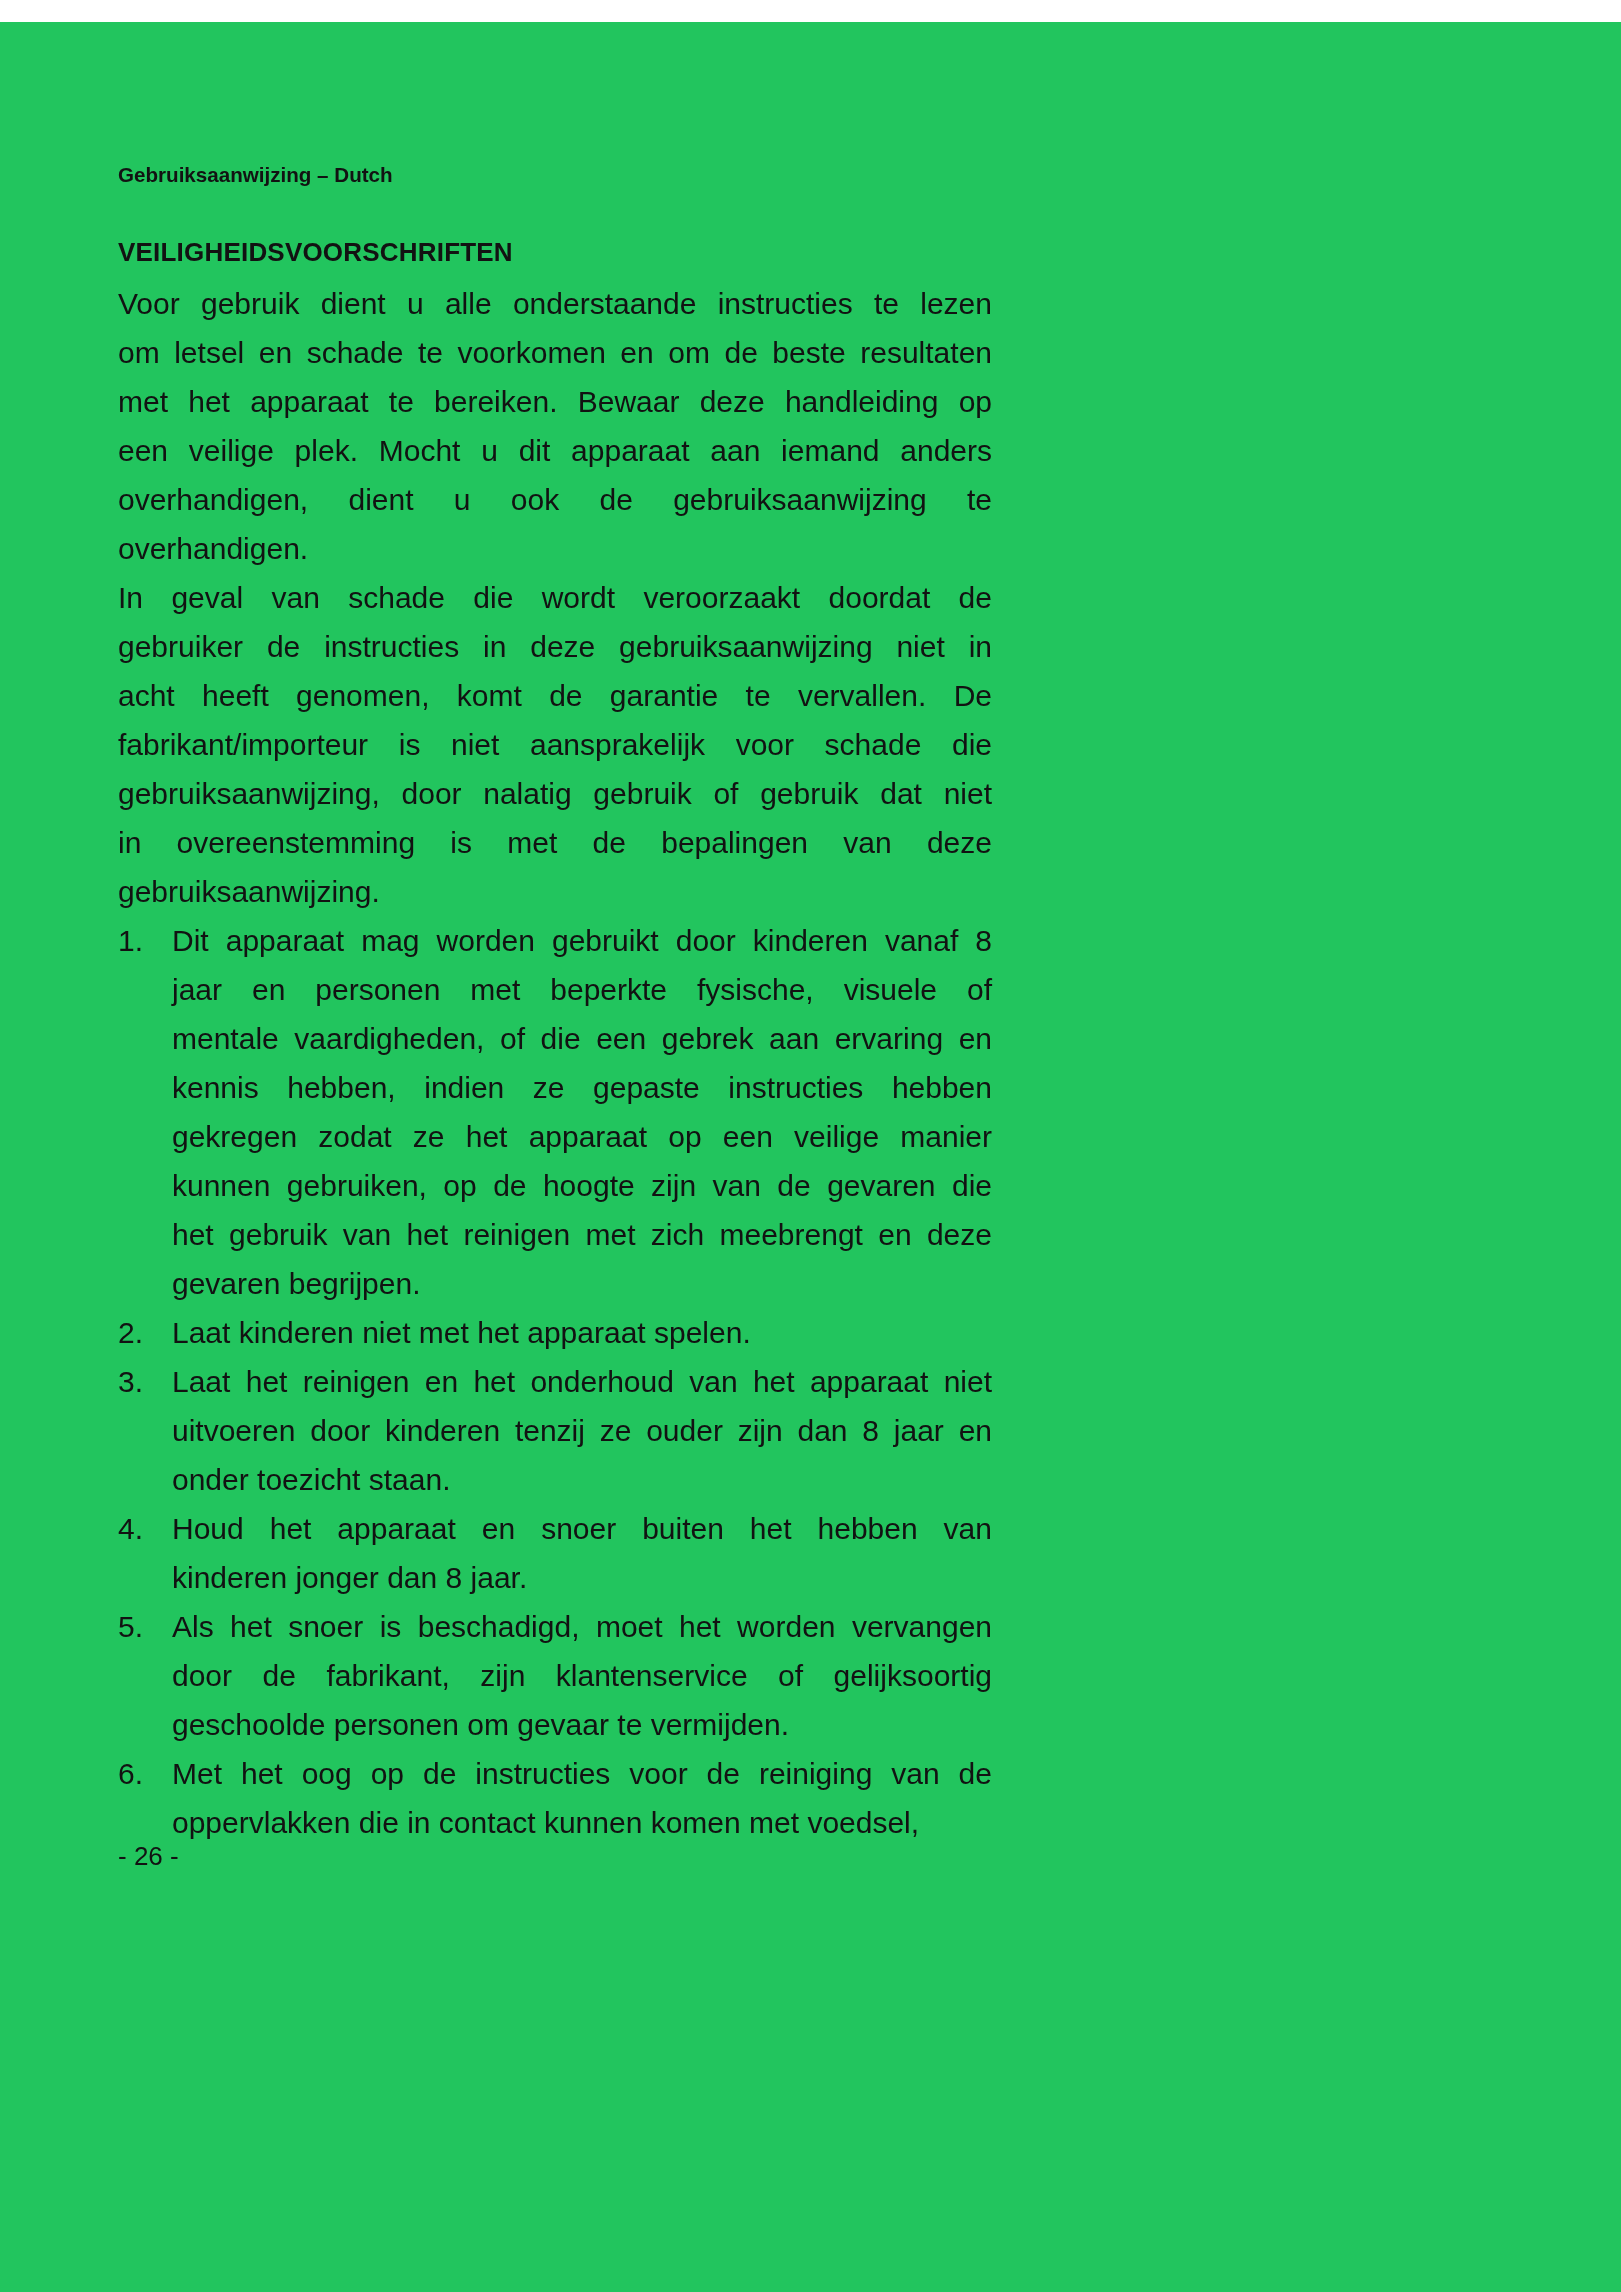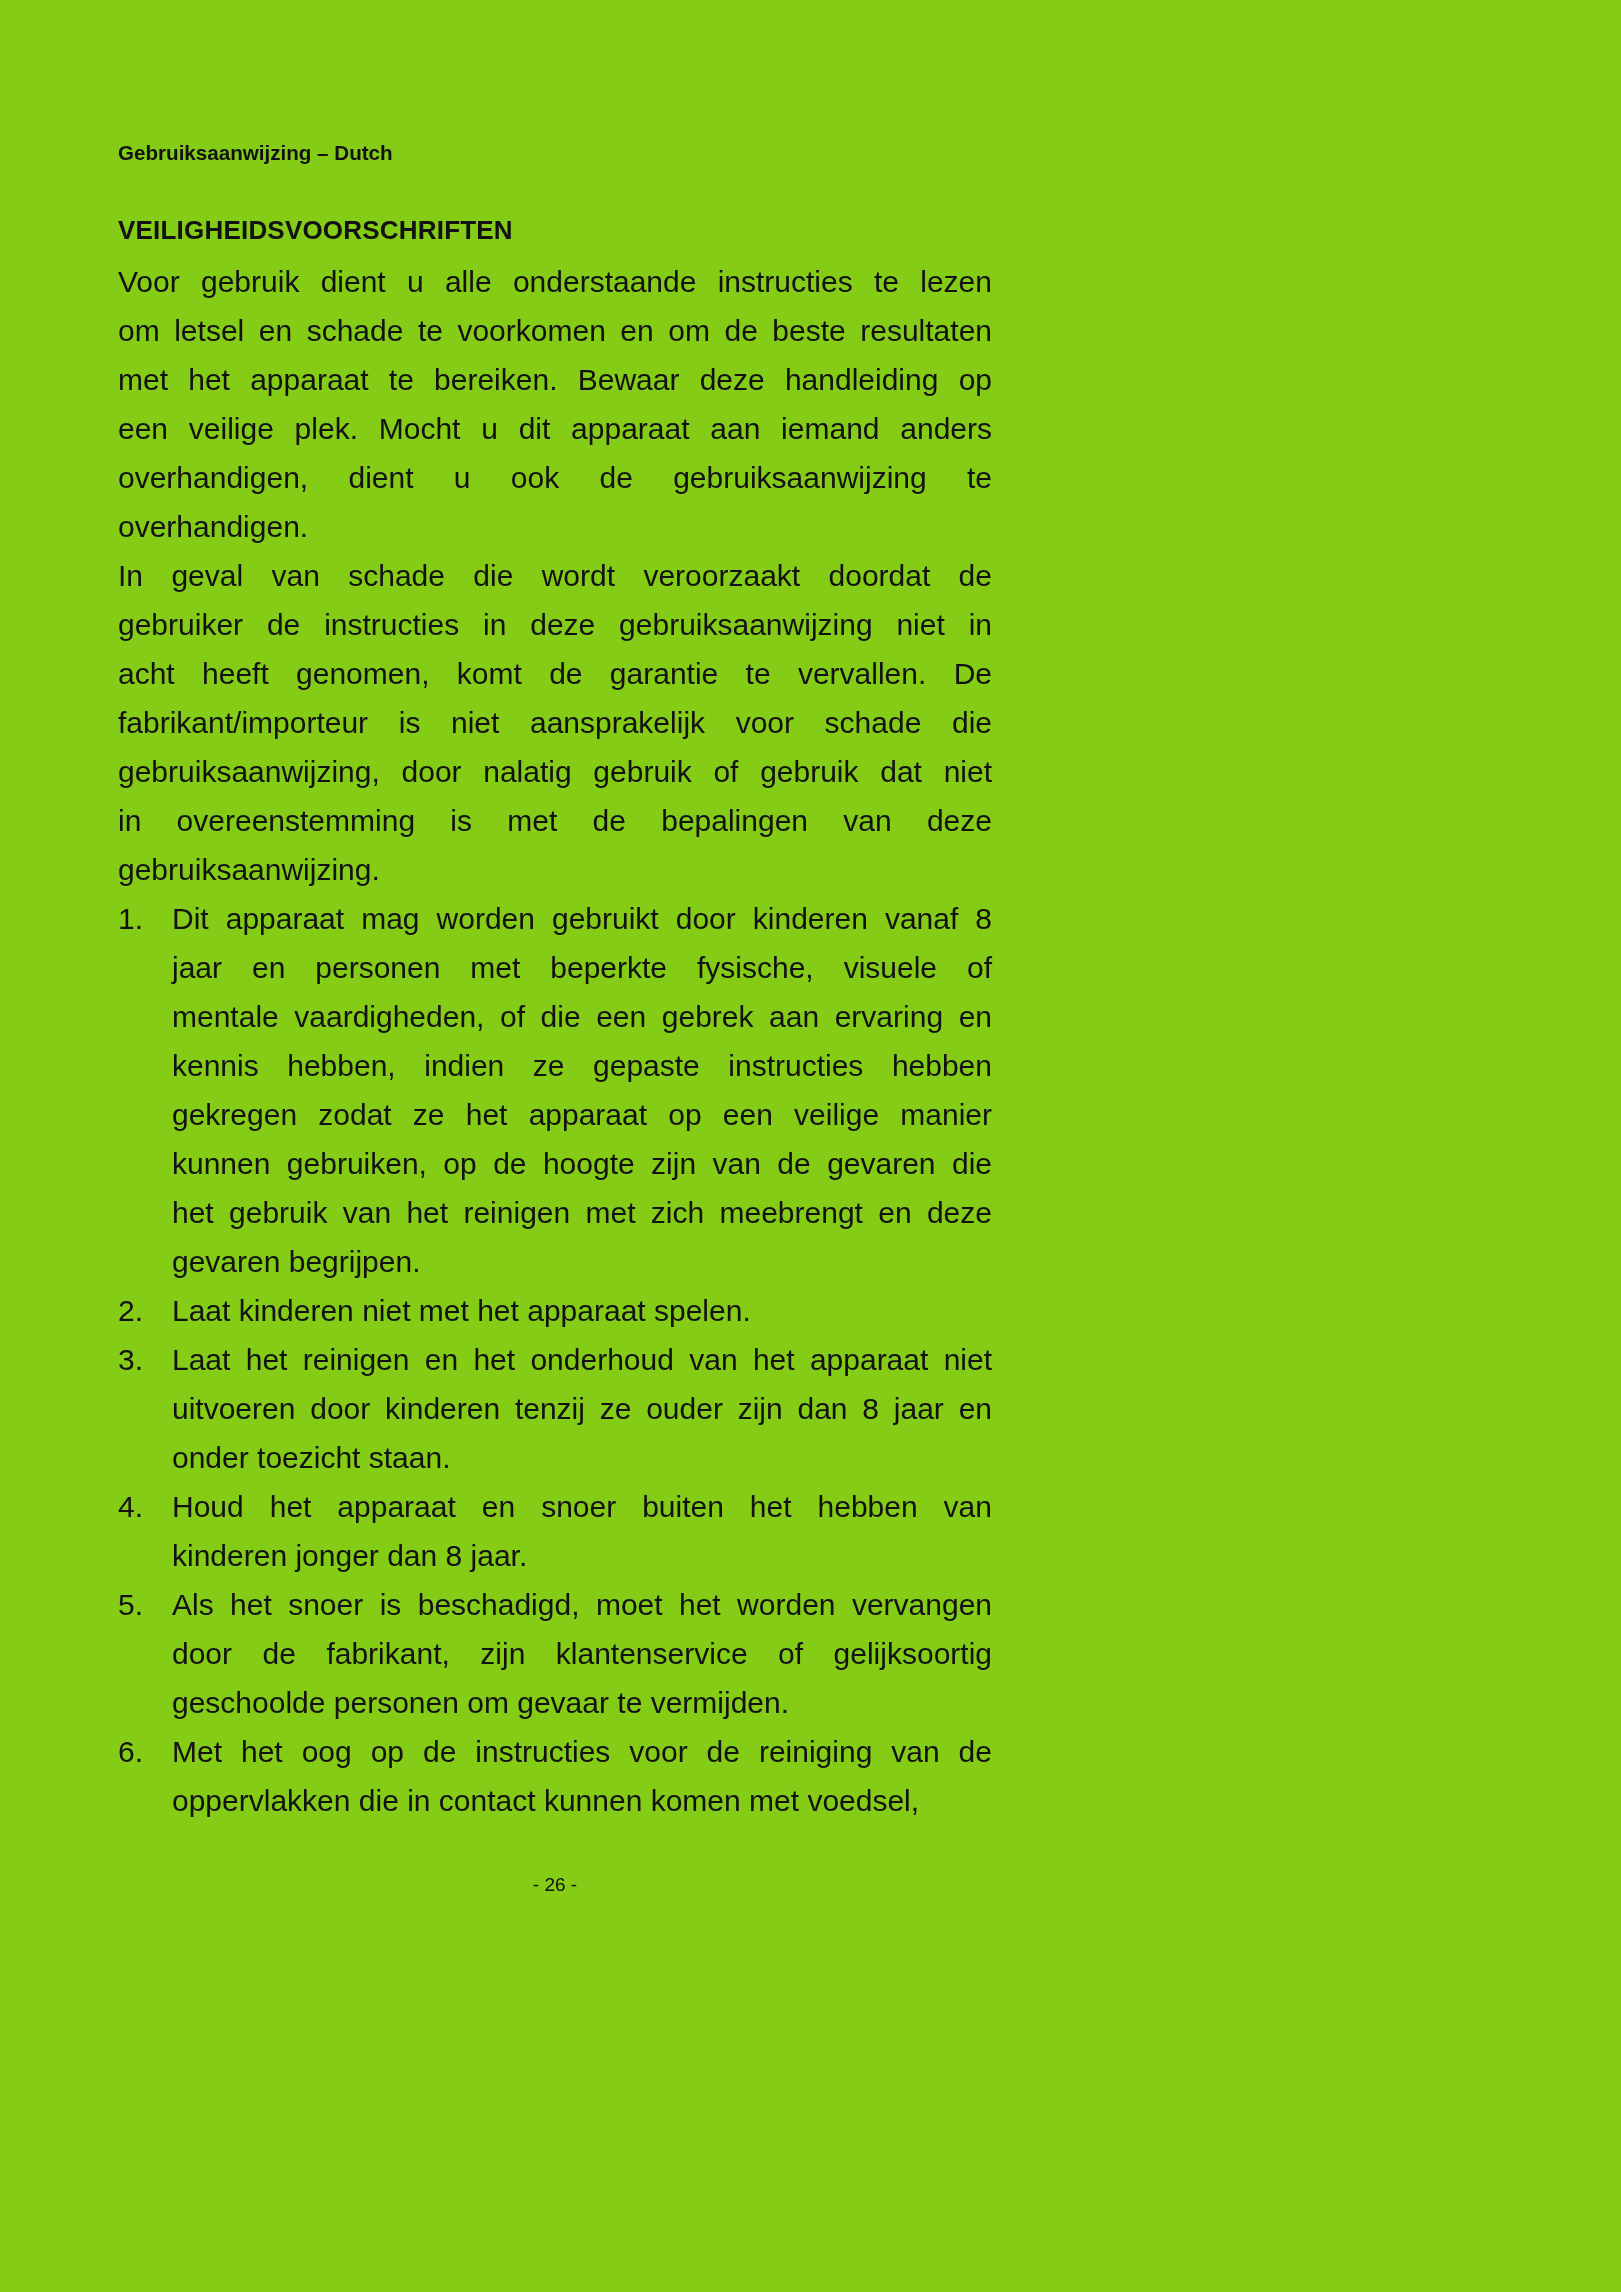--- a/index.html
+++ b/index.html
@@ -8,21 +8,22 @@
     width: 1621px;
     height: 2293px;
     position: relative;
     font-family: "Liberation Sans", sans-serif;
     color: #121212;
     overflow: hidden;
   }
   .page {
     position: absolute;
     inset: 0;
-    background: #84cc16;
+    background: #22c55e;
+    margin-top: 22px;
   }
   .doc-header {
     position: absolute;
     left: 118px;
     top: 141px;
     font-size: 20.6px;
     font-weight: bold;
     color: #121212;
   }
   .content {
@@ -51,24 +52,24 @@
   }
   .list .item {
     display: grid;
     grid-template-columns: 54px 1fr;
     align-items: start;
   }
   .num { text-align: left; }
   .footer {
     position: absolute;
     left: 118px;
-    top: 1874px;
+    top: 1819px;
     width: 874px;
-    text-align: center;
-    font-size: 19px;
+    text-align: left;
+    font-size: 26px;
     color: #121212;
   }
 </style>
 </head>
 <body>
 
 <div class="page">
 
   <div class="doc-header">Gebruiksaanwijzing – Dutch</div>
 

